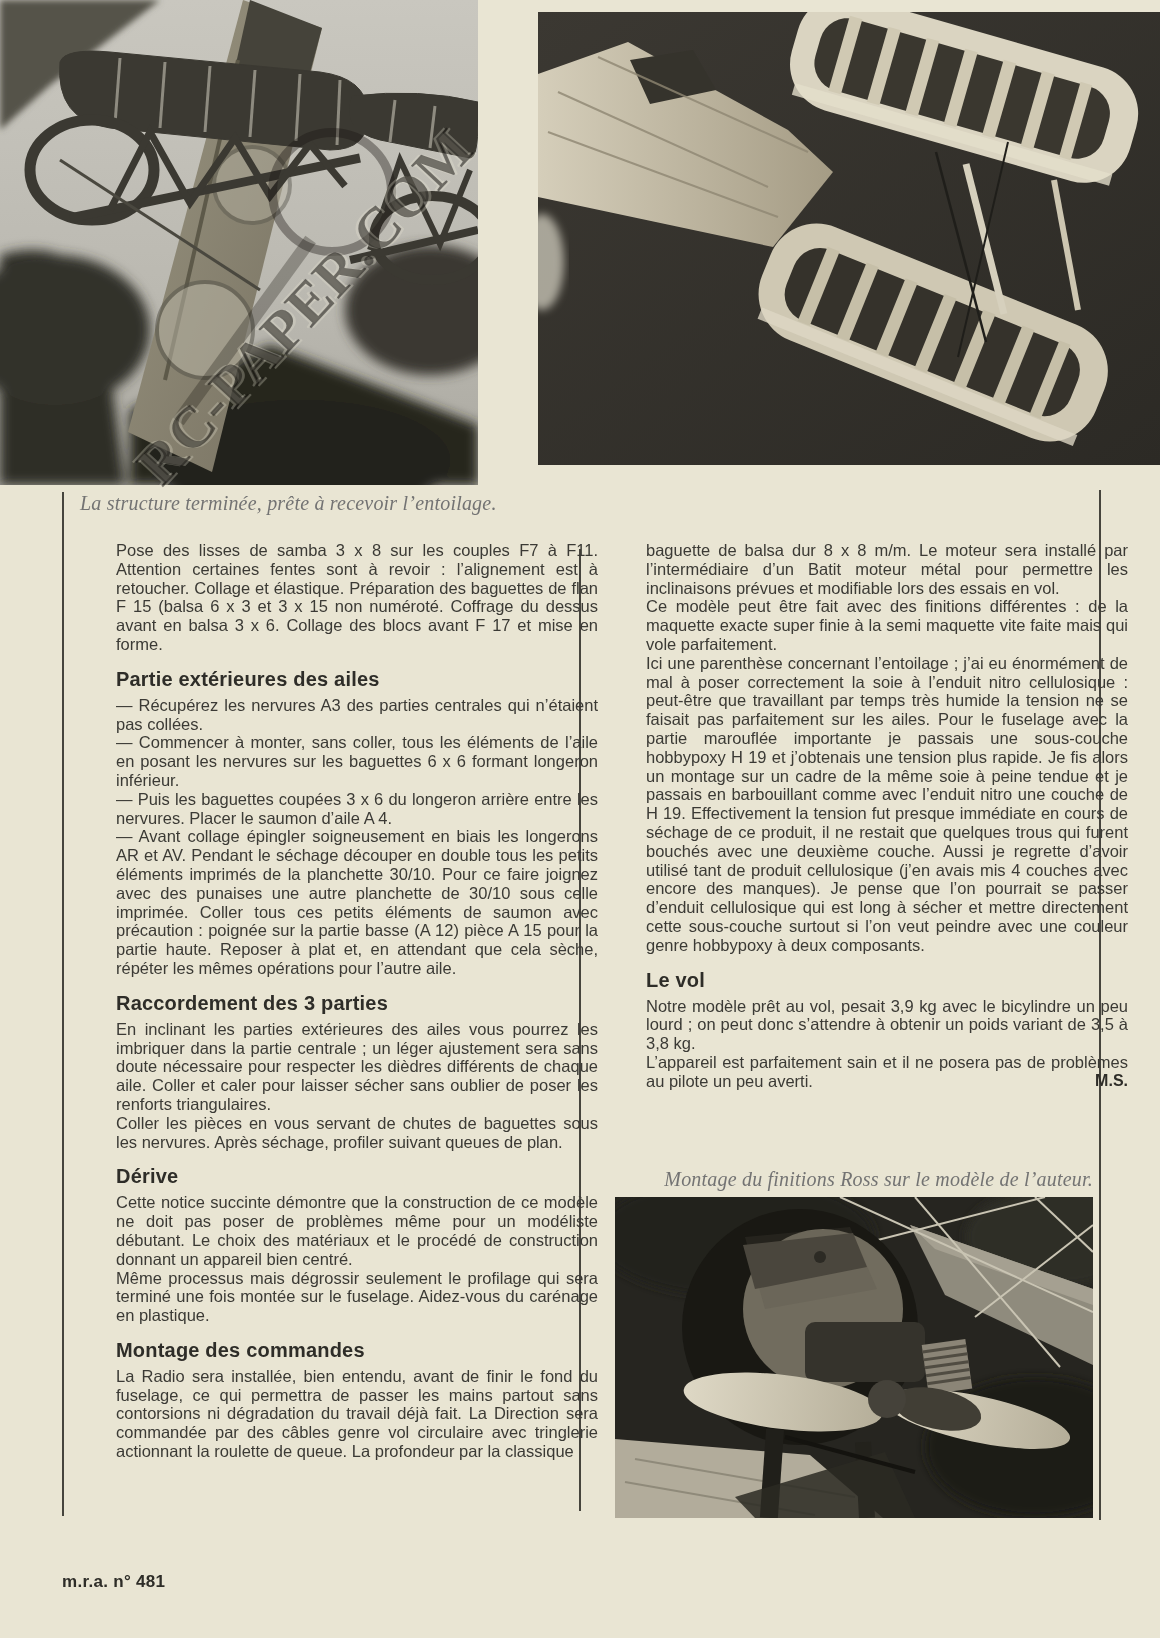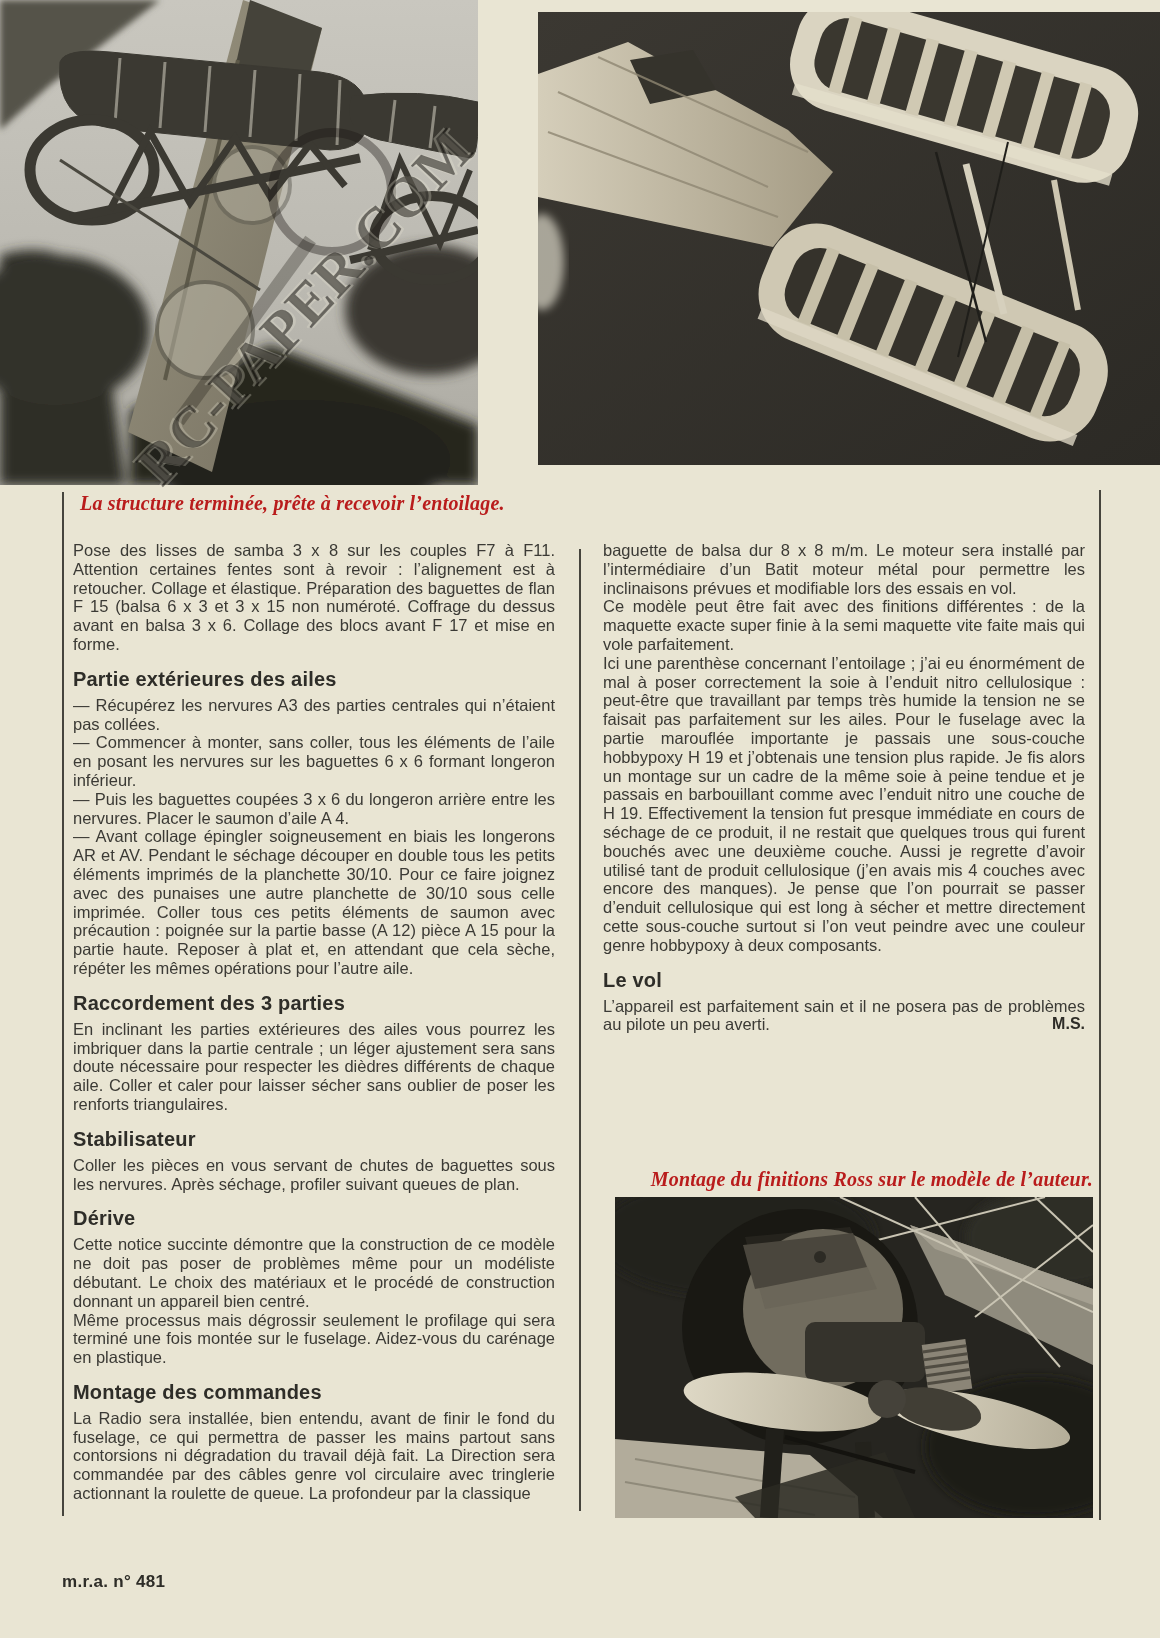--- a/index.html
+++ b/index.html
@@ -19,28 +19,28 @@
   #photo-bottom{left:615px;top:1197px;width:478px;height:321px;}
 
   .vrule{position:absolute;width:2px;background:#46443d;}
   #rule-left{left:62px;top:492px;height:1024px;}
   #rule-center{left:579px;top:549px;height:962px;}
   #rule-right{left:1099px;top:490px;height:1030px;}
 
   .caption{
     position:absolute;
     font-family:"Liberation Serif",serif;
-    font-style:italic;font-weight:bold;
-    font-size:20px;color:#b91c1c;
+    font-style:italic;font-weight:normal;
+    font-size:20px;color:#737373;
     letter-spacing:.2px;
   }
   #caption-top{left:80px;top:492px;width:520px;}
   #caption-bottom{left:613px;top:1168px;width:480px;text-align:right;}
 
-  .col{position:absolute;width:482px;text-align:justify;}
+  .col{position:absolute;width:482px;text-align:justify;margin-left:43px;}
   #col-left{left:73px;top:541px;}
   #col-right{left:603px;top:541px;}
   .col p{
     margin:0;
     font-size:16.5px;line-height:18.8px;
     color:#3b3a35;
   }
   .col h3{
     margin:14px 0 6px 0;
     font-size:20px;line-height:22px;
@@ -231,34 +231,34 @@
 
   <div class="col" id="col-left">
     <p>Pose des lisses de samba 3 x 8 sur les couples F7 à F11. Attention certaines fentes sont à revoir : l’alignement est à retoucher. Collage et élastique. Préparation des baguettes de flan F 15 (balsa 6 x 3 et 3 x 15 non numéroté. Coffrage du dessus avant en balsa 3 x 6. Collage des blocs avant F 17 et mise en forme.</p>
     <h3>Partie extérieures des ailes</h3>
     <p>—  Récupérez les nervures A3 des parties centrales qui n’étaient pas collées.</p>
     <p>—  Commencer à monter, sans coller, tous les éléments de l’aile en posant les nervures sur les baguettes 6 x 6 formant longeron inférieur.</p>
     <p>—  Puis les baguettes coupées 3 x 6 du longeron arrière entre les nervures. Placer le saumon d’aile A 4.</p>
     <p>— Avant collage épingler soigneusement en biais les longerons AR et AV. Pendant le séchage découper en double tous les petits éléments imprimés de la planchette 30/10. Pour ce faire joignez avec des punaises une autre planchette de 30/10 sous celle imprimée. Coller tous ces petits éléments de saumon avec précaution : poignée sur la partie basse (A 12) pièce A 15 pour la partie haute. Reposer à plat et, en attendant que cela sèche, répéter les mêmes opérations pour l’autre aile.</p>
     <h3>Raccordement des 3 parties</h3>
     <p>En inclinant les parties extérieures des ailes vous pourrez les imbriquer dans la partie centrale ; un léger ajustement sera sans doute nécessaire pour respecter les dièdres différents de chaque aile. Coller et caler pour laisser sécher sans oublier de poser les renforts triangulaires.</p>
-    <h3>Stabilisateur</h3>
     <p>Coller les pièces en vous servant de chutes de baguettes sous les nervures. Après séchage, profiler suivant queues de plan.</p>
     <h3>Dérive</h3>
     <p>Cette notice succinte démontre que la construction de ce modèle ne doit pas poser de problèmes même pour un modéliste débutant. Le choix des matériaux et le procédé de construction donnant un appareil bien centré.</p>
     <p>Même processus mais dégrossir seulement le profilage qui sera terminé une fois montée sur le fuselage. Aidez-vous du carénage en plastique.</p>
     <h3>Montage des commandes</h3>
     <p>La Radio sera installée, bien entendu, avant de finir le fond du fuselage, ce qui permettra de passer les mains partout sans contorsions ni dégradation du travail déjà fait. La Direction sera commandée par des câbles genre vol circulaire avec tringlerie actionnant la roulette de queue. La profondeur par la classique</p>
   </div>
 
   <div class="col" id="col-right">
     <p>baguette de balsa dur 8 x 8 m/m. Le moteur sera installé par l’intermédiaire d’un Batit moteur métal pour permettre les inclinaisons prévues et modifiable lors des essais en vol.</p>
     <p>Ce modèle peut être fait avec des finitions différentes : de la maquette exacte super finie à la semi maquette vite faite mais qui vole parfaitement.</p>
     <p>Ici une parenthèse concernant l’entoilage ; j’ai eu énormément de mal à poser correctement la soie à l’enduit nitro cellulosique : peut-être que travaillant par temps très humide la tension ne se faisait pas parfaitement sur les ailes. Pour le fuselage avec la partie marouflée importante je passais une sous-couche hobbypoxy H 19 et j’obtenais une tension plus rapide. Je fis alors un montage sur un cadre de la même soie à peine tendue et je passais en barbouillant comme avec l’enduit nitro une couche de H 19. Effectivement la tension fut presque immédiate en cours de séchage de ce produit, il ne restait que quelques trous qui furent bouchés avec une deuxième couche. Aussi je regrette d’avoir utilisé tant de produit cellulosique (j’en avais mis 4 couches avec encore des manques). Je pense que l’on pourrait se passer d’enduit cellulosique qui est long à sécher et mettre directement cette sous-couche surtout si l’on veut peindre avec une couleur genre hobbypoxy à deux composants.</p>
     <h3>Le vol</h3>
+    <p>Notre modèle prêt au vol, pesait 3,9 kg avec le bicylindre un peu lourd ; on peut donc s’attendre à obtenir un poids variant de 3,5 à 3,8 kg.</p>
     <p>L’appareil est parfaitement sain et il ne posera pas de problèmes au pilote un peu averti.</p>
     <div class="sig">M.S.</div>
   </div>
 
   <div class="caption" id="caption-bottom">Montage du finitions Ross sur le modèle de l’auteur.</div>
 
   <div class="photo" id="photo-bottom">
     <svg viewBox="0 0 478 321" preserveAspectRatio="none">
       <defs>
         <linearGradient id="blade" x1="0" y1="0" x2="1" y2="0">

